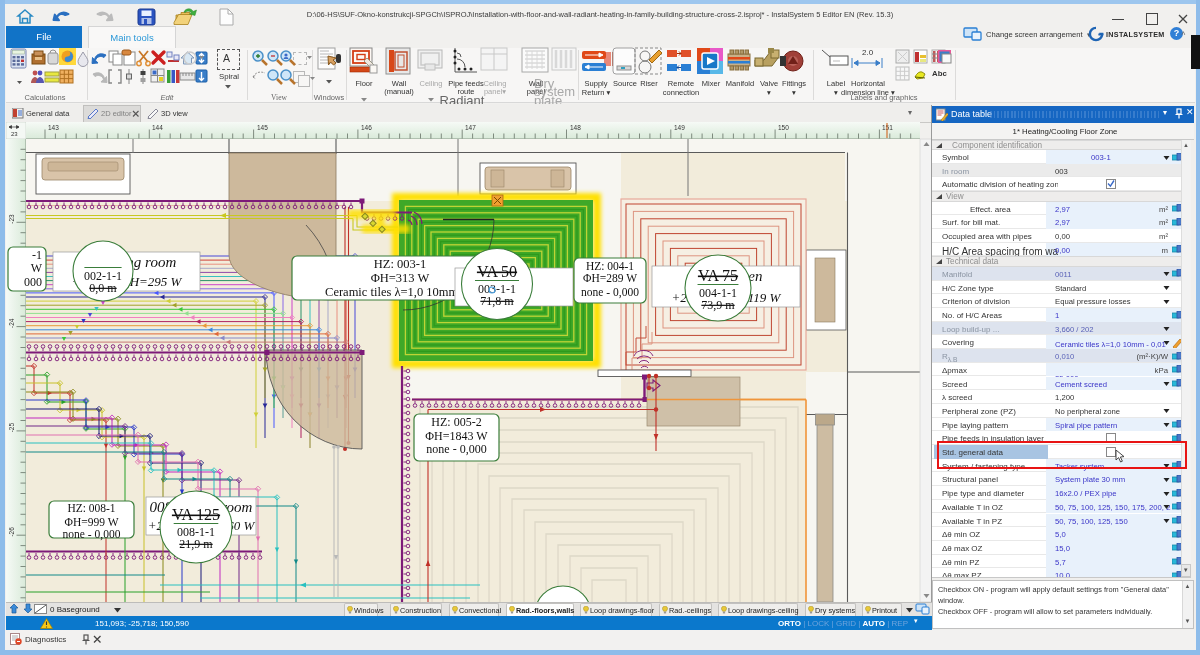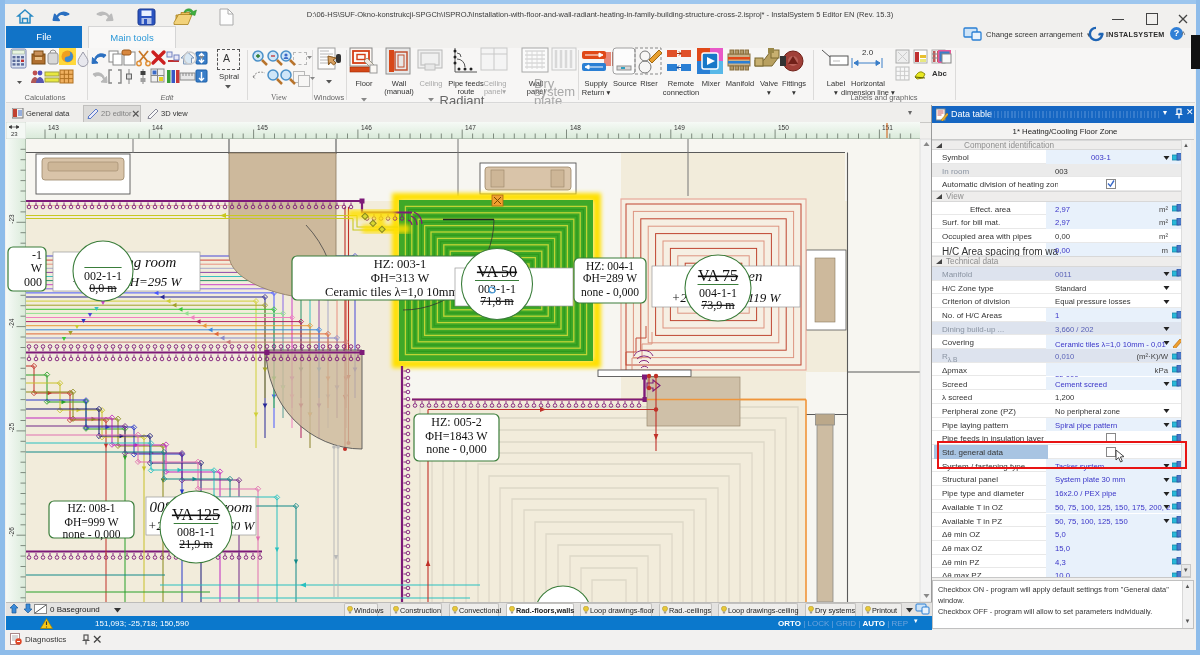--- a/index.html
+++ b/index.html
@@ -1128,21 +1128,21 @@
 <div style="position:absolute;left:1186px;top:107px;width:10px;height:12px;color:#fff;font-size:9px;">✕</div>
 <div style="position:absolute;left:932px;top:123px;width:262px;height:17px;background:#f4f3f2;border-bottom:1px solid #c8c8c8;box-sizing:border-box;"></div>
 <div style="position:absolute;left:960px;top:127px;width:210px;height:12px;font-size:7.8px;color:#222;text-align:center;">1* Heating/Cooling Floor Zone</div>
 <div style="position:absolute;left:932px;top:140px;width:259px;height:437px;background:#fff;overflow:hidden;">
     <div style="position:absolute;left:0px;top:-0.5px;width:259px;height:10.5px;background:#eeedec;border-bottom:1px solid #d8d8d8;border-top:1px solid #d8d8d8;box-sizing:border-box;"></div>
     <div style="position:absolute;left:4px;top:2.5px;width:8px;height:8px;">
       <svg width="7" height="6">
         <path d="M0 5 L6 5 L6 0z" fill="#444"></path>
       </svg>
     </div>
-    <div style="position:absolute;left:32px;top:0.5px;width:200px;height:10px;font-size:8.2px;color:#8f8f8f;">Component identification</div>
+    <div style="position:absolute;left:20px;top:0.5px;width:200px;height:10px;font-size:8.2px;color:#8f8f8f;">Component identification</div>
     <div style="position:absolute;left:0px;top:10.0px;width:259px;height:13.7px;background:#fff;border-bottom:1px solid #e8e8e8;box-sizing:border-box;"></div>
     <div style="position:absolute;left:114px;top:10.0px;width:145px;height:13.7px;background:#e8f1fb;"></div>
     <div style="position:absolute;left:10px;top:13.0px;width:116px;height:10px;font-size:8px;color:#333;overflow:hidden;white-space:nowrap;">Symbol</div>
     <div style="position:absolute;left:123px;top:13.0px;width:116px;height:10px;font-size:7.7px;color:#3a35c8;overflow:hidden;white-space:nowrap;padding-left:36px;">003-1</div>
     <div style="position:absolute;left:231px;top:14.5px;width:7px;height:6px;">
       <svg width="7" height="6">
         <path d="M0.5 1 h6 l-3 4z" fill="#222"></path>
       </svg>
     </div>
     <div style="position:absolute;left:240px;top:12.5px;width:12px;height:10px;">
@@ -1247,21 +1247,21 @@
     <div style="position:absolute;left:114px;top:167.9999999999999px;width:145px;height:13.7px;background:#e8f1fb;"></div>
     <div style="position:absolute;left:10px;top:170.9999999999999px;width:116px;height:10px;font-size:8px;color:#333;overflow:hidden;white-space:nowrap;">No. of H/C Areas</div>
     <div style="position:absolute;left:123px;top:170.9999999999999px;width:116px;height:10px;font-size:7.7px;color:#3a35c8;overflow:hidden;white-space:nowrap;">1</div>
     <div style="position:absolute;left:240px;top:170.4999999999999px;width:12px;height:10px;">
       <svg width="11" height="9" viewBox="0 0 11 9">
         <rect x="0" y="2" width="7" height="5" fill="#28b8d8" stroke="#1888a8" stroke-width="0.8"></rect>
         <rect x="5" y="0" width="6" height="7" fill="#4a78c8" stroke="#2a50a0" stroke-width="0.8"></rect>
       </svg>
     </div>
     <div style="position:absolute;left:0px;top:181.69999999999987px;width:259px;height:13.7px;background:#dde3ee;border-bottom:1px solid #e8e8e8;box-sizing:border-box;"></div>
-    <div style="position:absolute;left:10px;top:184.69999999999987px;width:116px;height:10px;font-size:8px;color:#8a94a2;overflow:hidden;white-space:nowrap;">Dining build-up ...</div>
+    <div style="position:absolute;left:10px;top:184.69999999999987px;width:116px;height:10px;font-size:8px;color:#8a94a2;overflow:hidden;white-space:nowrap;">Loop build-up ...</div>
     <div style="position:absolute;left:123px;top:184.69999999999987px;width:116px;height:10px;font-size:7.7px;color:#5a62b8;overflow:hidden;white-space:nowrap;">3,660 / 202</div>
     <div style="position:absolute;left:231px;top:186.19999999999987px;width:7px;height:6px;">
       <svg width="7" height="6">
         <path d="M0.5 1 h6 l-3 4z" fill="#222"></path>
       </svg>
     </div>
     <div style="position:absolute;left:0px;top:195.39999999999986px;width:259px;height:13.7px;background:#fff;border-bottom:1px solid #e8e8e8;box-sizing:border-box;"></div>
     <div style="position:absolute;left:114px;top:195.39999999999986px;width:145px;height:13.7px;background:#e8f1fb;"></div>
     <div style="position:absolute;left:10px;top:198.39999999999986px;width:116px;height:10px;font-size:8px;color:#333;overflow:hidden;white-space:nowrap;">Covering</div>
     <div style="position:absolute;left:123px;top:200px;width:116px;height:10px;font-size:7.7px;color:#3a35c8;overflow:hidden;white-space:nowrap;">Ceramic tiles λ=1,0 10mm - 0,01</div>
@@ -1454,21 +1454,21 @@
     <div style="position:absolute;left:123px;top:403.89999999999986px;width:116px;height:10px;font-size:7.7px;color:#3a35c8;overflow:hidden;white-space:nowrap;">15,0</div>
     <div style="position:absolute;left:240px;top:403.39999999999986px;width:12px;height:10px;">
       <svg width="11" height="9" viewBox="0 0 11 9">
         <rect x="0" y="2" width="7" height="5" fill="#28b8d8" stroke="#1888a8" stroke-width="0.8"></rect>
         <rect x="5" y="0" width="6" height="7" fill="#4a78c8" stroke="#2a50a0" stroke-width="0.8"></rect>
       </svg>
     </div>
     <div style="position:absolute;left:0px;top:414.5999999999999px;width:259px;height:13.7px;background:#fff;border-bottom:1px solid #e8e8e8;box-sizing:border-box;"></div>
     <div style="position:absolute;left:114px;top:414.5999999999999px;width:145px;height:13.7px;background:#e8f1fb;"></div>
     <div style="position:absolute;left:10px;top:417.5999999999999px;width:116px;height:10px;font-size:8px;color:#333;overflow:hidden;white-space:nowrap;">Δθ min PZ</div>
-    <div style="position:absolute;left:123px;top:417.5999999999999px;width:116px;height:10px;font-size:7.7px;color:#3a35c8;overflow:hidden;white-space:nowrap;">4,3</div>
+    <div style="position:absolute;left:123px;top:417.5999999999999px;width:116px;height:10px;font-size:7.7px;color:#3a35c8;overflow:hidden;white-space:nowrap;">5,7</div>
     <div style="position:absolute;left:240px;top:417.0999999999999px;width:12px;height:10px;">
       <svg width="11" height="9" viewBox="0 0 11 9">
         <rect x="0" y="2" width="7" height="5" fill="#28b8d8" stroke="#1888a8" stroke-width="0.8"></rect>
         <rect x="5" y="0" width="6" height="7" fill="#4a78c8" stroke="#2a50a0" stroke-width="0.8"></rect>
       </svg>
     </div>
     <div style="position:absolute;left:0px;top:428.29999999999995px;width:259px;height:13.7px;background:#fff;border-bottom:1px solid #e8e8e8;box-sizing:border-box;"></div>
     <div style="position:absolute;left:114px;top:428.29999999999995px;width:145px;height:13.7px;background:#e8f1fb;"></div>
     <div style="position:absolute;left:10px;top:431.29999999999995px;width:116px;height:10px;font-size:8px;color:#333;overflow:hidden;white-space:nowrap;">Δθ max PZ</div>
     <div style="position:absolute;left:123px;top:431.29999999999995px;width:116px;height:10px;font-size:7.7px;color:#3a35c8;overflow:hidden;white-space:nowrap;">10,0</div>

